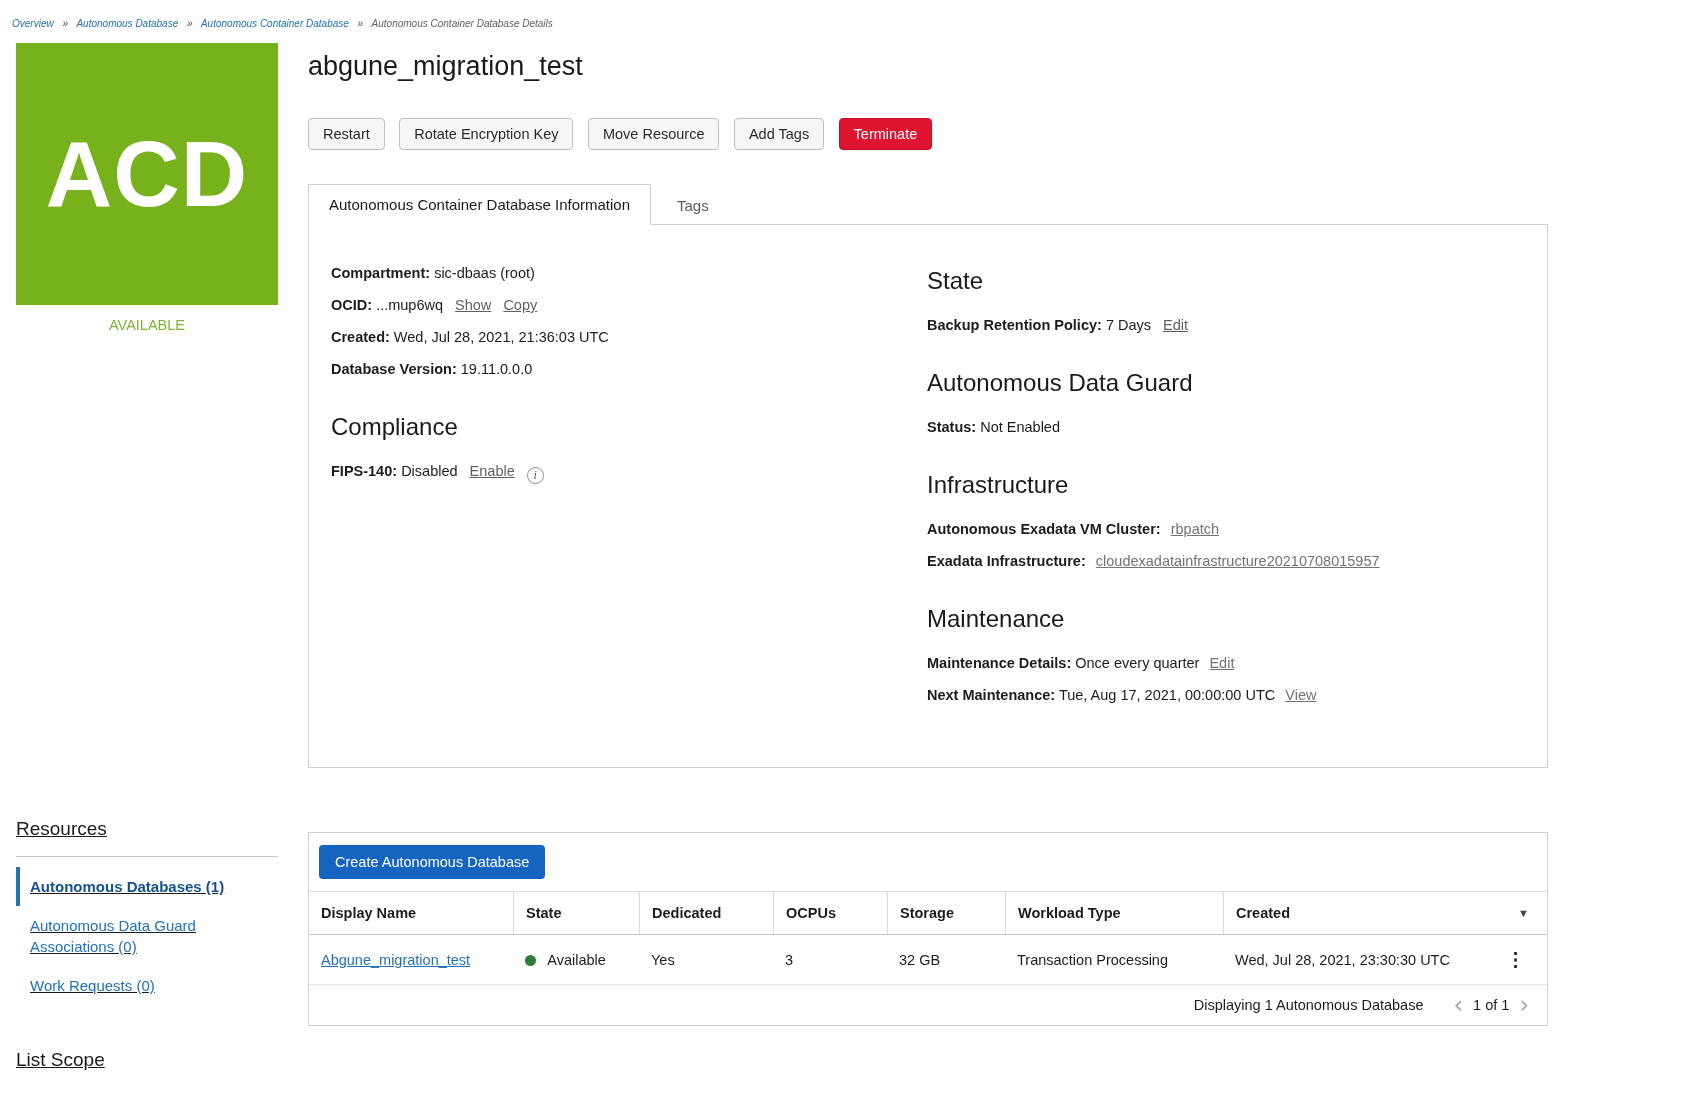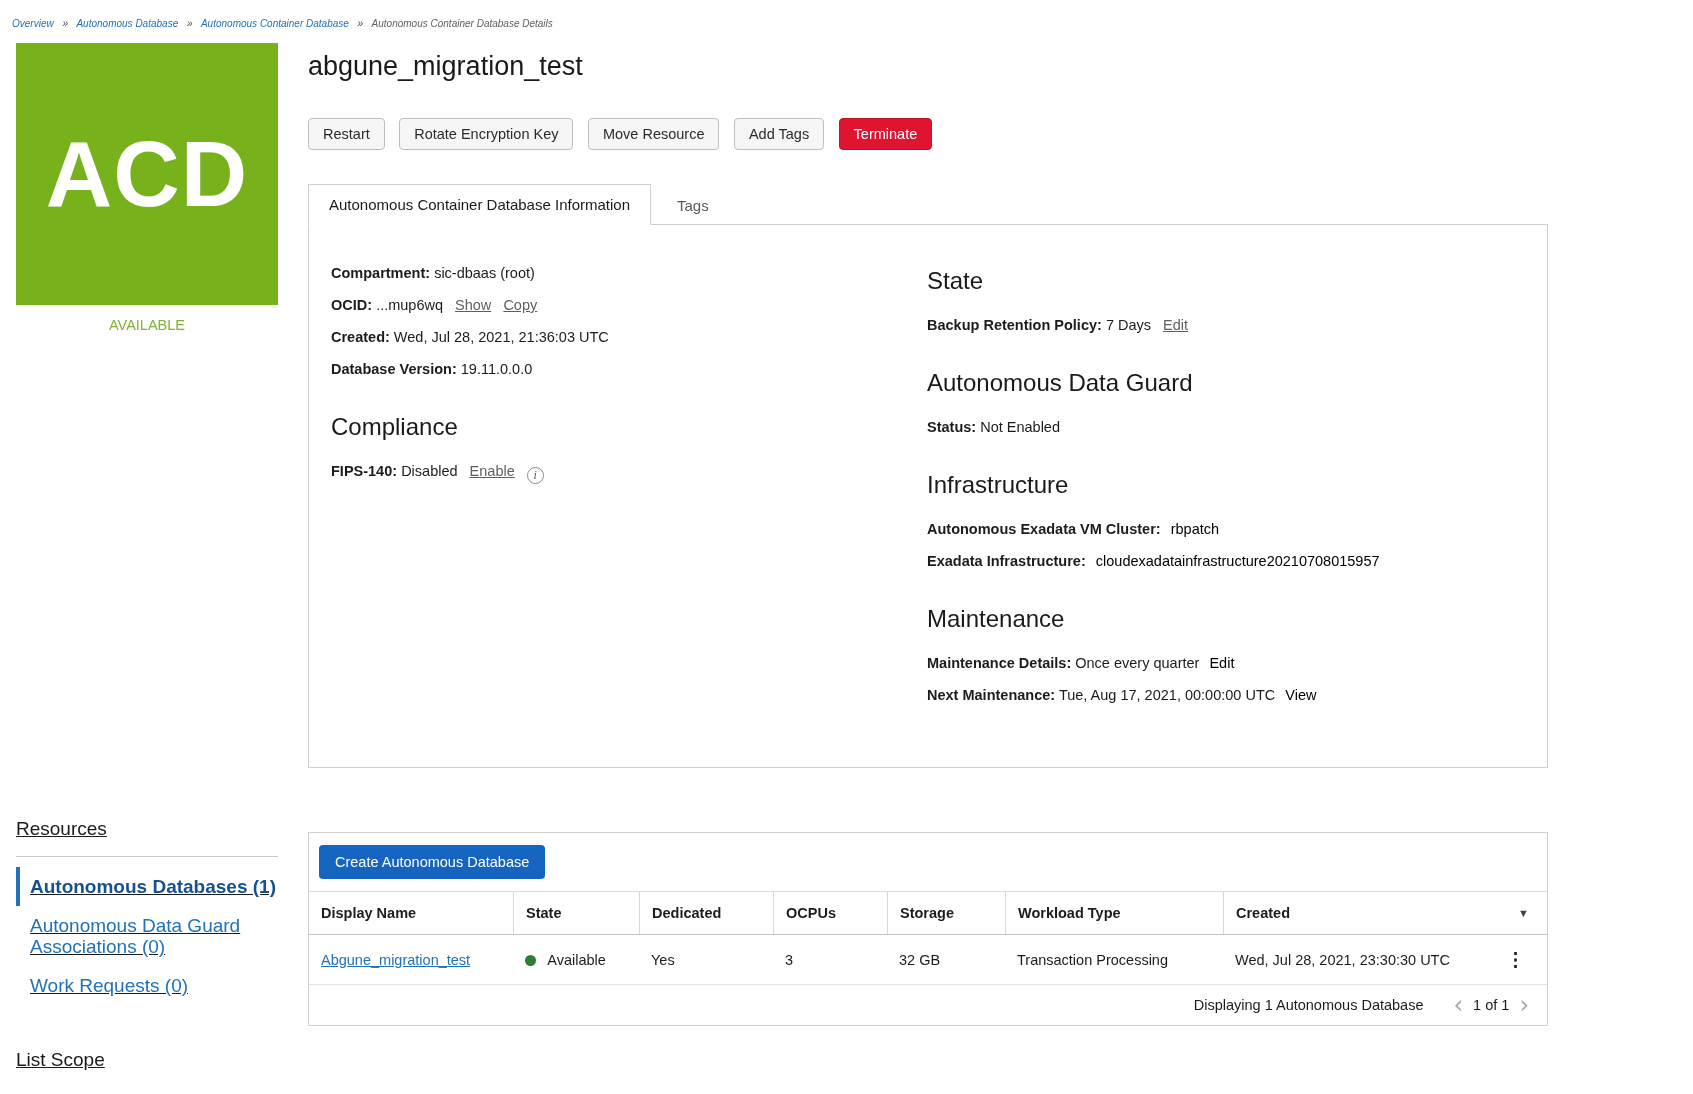--- a/index.html
+++ b/index.html
@@ -40,32 +40,32 @@
 
   .panel { border: 1px solid #d0d0d0; background: #fff; }
   .panel-cols { display: flex; padding: 26px 24px 50px 22px; }
   .col-left { width: 596px; flex-shrink: 0; }
   .col-right { flex: 1; }
   h2.section { font-size: 24px; font-weight: 400; color: #1a1a1a; margin: 34px 0 20px 0; }
   h2.section.first { margin-top: 16px; }
   .field { font-size: 14.5px; line-height: 20px; margin: 12px 0; color: #1c1c1c; }
   .field b { font-weight: 700; }
   a.gray-link { color: #5f5f5f; text-decoration: underline; cursor: pointer; margin-left: 8px; }
-  a.blue-link { color: #000000; cursor: pointer; }
+  a.blue-link { color: #737373; text-decoration: underline; cursor: pointer; }
   a.blue-link.sp { margin-left: 6px; }
   .info-icon { display: inline-flex; width: 17px; height: 17px; border: 1px solid #8a8a8a; border-radius: 50%;
                align-items: center; justify-content: center; font-family: "Liberation Serif", serif;
                font-style: italic; font-size: 12px; color: #5a5a5a; margin-left: 8px; vertical-align: -3px; cursor: pointer; }
 
   
   .bottom-section { display: flex; padding: 0 16px; margin-top: 42px; }
   .sidebar { width: 262px; flex-shrink: 0; margin-right: 30px; text-decoration: underline; }
   .sidebar h3 { font-size: 19px; font-weight: 400; color: #1a1a1a; margin-top: 8px; padding-bottom: 16px; border-bottom: 1px solid #c9c9c9; }
   .sidebar ul { list-style: none; margin-top: 10px; }
-  .sidebar li { font-size: 19px; line-height: 21px; padding: 9px 0 9px 14px; cursor: pointer; }
+  .sidebar li { font-size: 15px; line-height: 21px; padding: 9px 0 9px 14px; cursor: pointer; }
   .sidebar li.active { border-left: 4px solid #2172b9; padding-left: 10px; color: #15508f; font-weight: 700; }
   .sidebar li a { color: #2172b9; text-decoration: none; }
   .sidebar .list-scope { font-size: 19px; font-weight: 400; color: #1a1a1a; margin-top: 44px; border: none; padding: 0; }
 
   .list-main { width: 1240px; }
   .list-heading { font-size: 26px; font-weight: 400; color: #1a1a1a; }
   .list-heading .muted { color: #8a8a8a; font-style: italic; }
 
   .table-panel { border: 1px solid #d0d0d0; margin-top: 22px; }
   .table-toolbar { padding: 12px 10px; }

